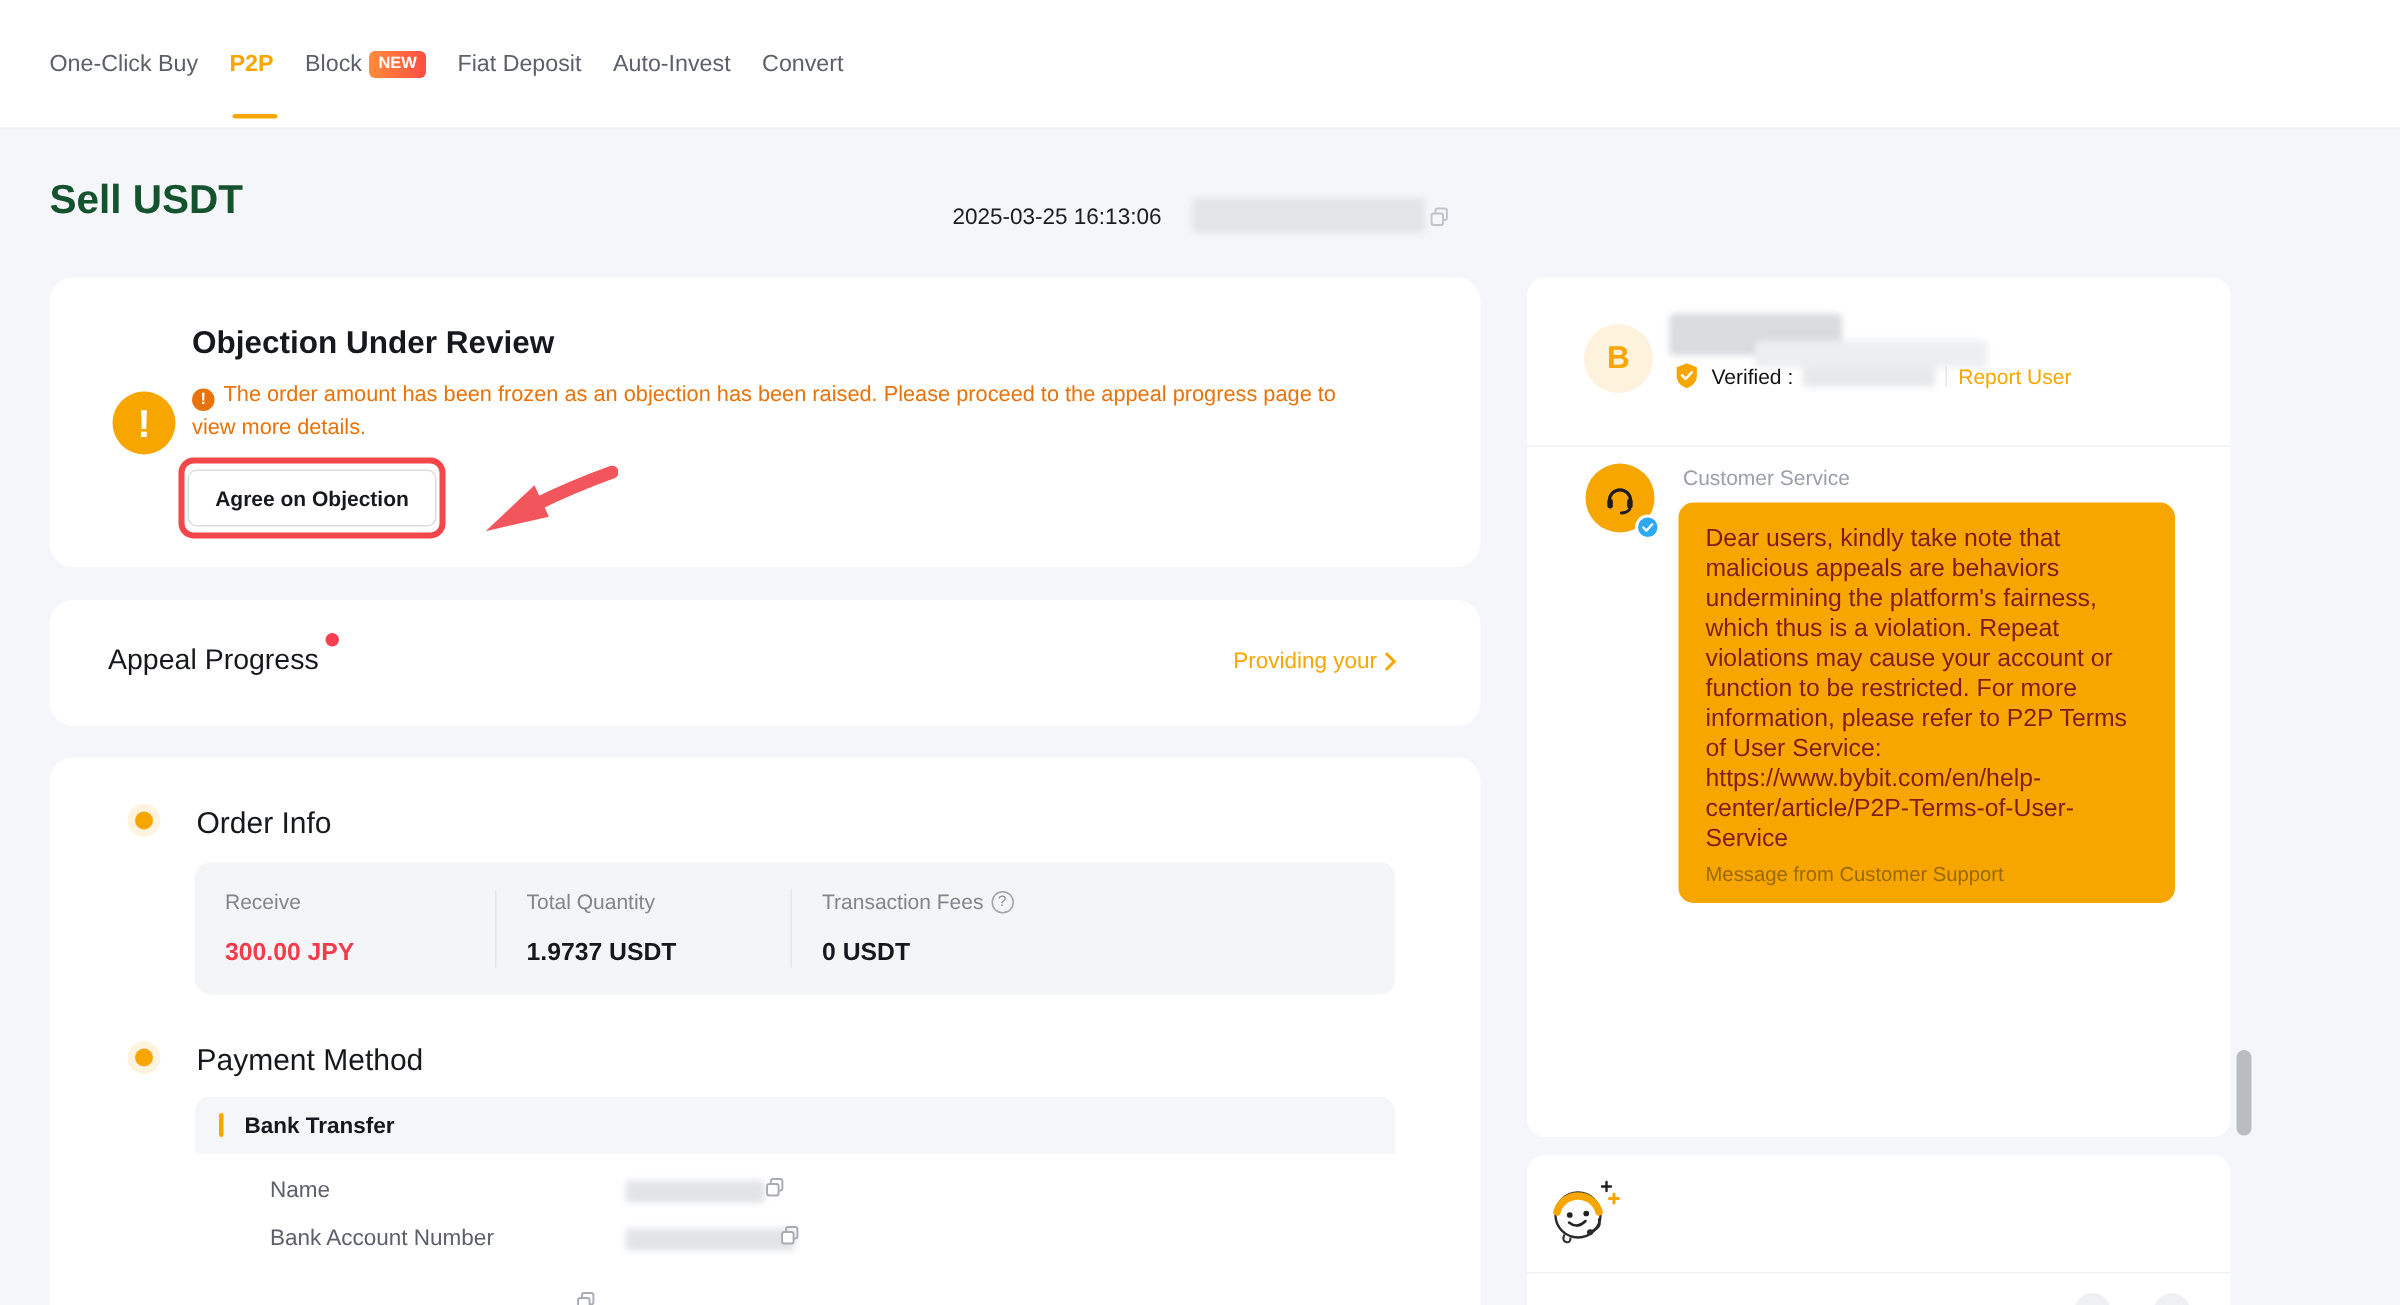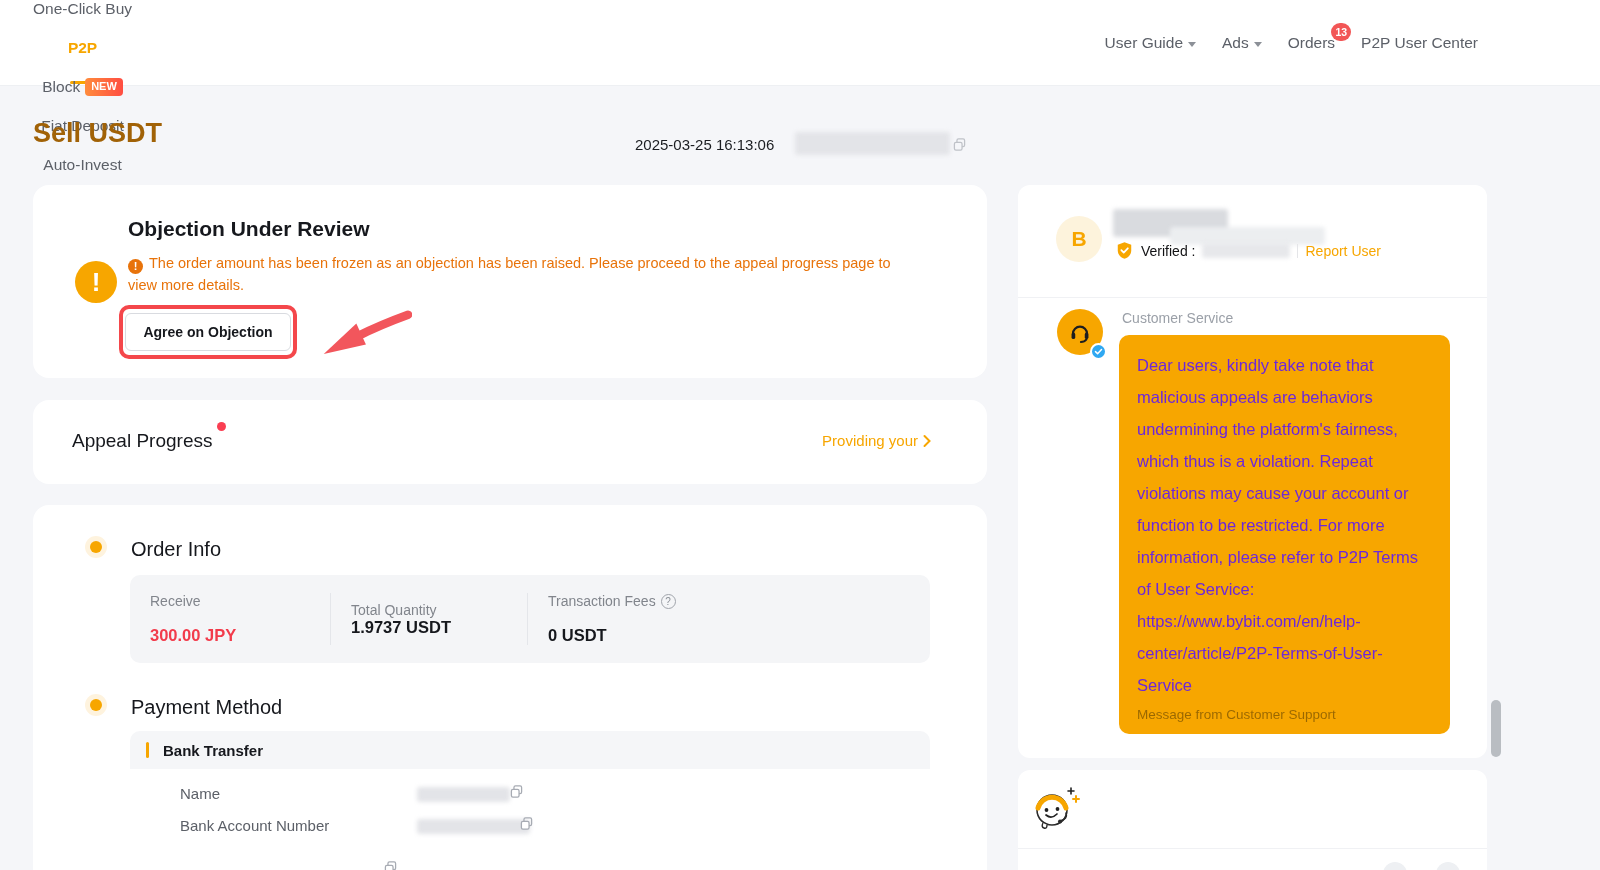--- a/index.html
+++ b/index.html
@@ -8,34 +8,34 @@
     font-family:"Liberation Sans","DejaVu Sans",sans-serif;
     background:#f5f6f9; color:#16181d;
     position:relative; overflow:hidden;
   }
   .abs { position:absolute; }
   .card { position:absolute; background:#fff; border-radius:16px; }
 
   
   .header { position:absolute; top:0; left:0; width:1600px; height:86px;
             background:#fff; border-bottom:1px solid #eef0f3; }
-  .nav-left { position:absolute; left:33px; top:0; height:86px; display:flex; align-items:center; gap:21px;flex-direction:column; }
+  .nav-left { position:absolute; left:33px; top:0; height:86px; display:flex; align-items:center; gap:21px; }
   .nav-item { font-size:15.5px; color:#5c6068; cursor:pointer; position:relative; display:flex; align-items:center; gap:5px; white-space:nowrap; }
   .nav-item.active { color:#f7a600; font-weight:bold; }
   .nav-item.active::after { content:""; position:absolute; left:2px; bottom:-27px; width:30px; height:3px; background:#f7a600; border-radius:2px; }
   .new-badge { font-size:11px; font-weight:bold; color:#fff; background:linear-gradient(90deg,#ff8c3c,#ff4d42);
                border-radius:4px; padding:2px 6px; line-height:1.2; }
   .nav-right { position:absolute; right:122px; top:0; height:86px; display:flex; align-items:center; gap:26px; }
   .caret { width:0; height:0; border-left:4.5px solid transparent; border-right:4.5px solid transparent; border-top:5.5px solid #8c9097; margin-top:2px; }
   .orders-wrap { position:relative; }
   .orders-badge { position:absolute; top:-11px; right:-16px; background:#f25656; color:#fff; font-size:10.5px; font-weight:bold;
                   min-width:18px; height:18px; border-radius:9px; display:flex; align-items:center; justify-content:center; padding:0 4px; }
 
   
-  .page-title { position:absolute; left:33px; top:118px; font-size:27px; font-weight:bold; color:#a16207; }
+  .page-title { position:absolute; left:33px; top:118px; font-size:27px; font-weight:bold; color:#14532d; }
   .order-time { position:absolute; left:635px; top:136px; font-size:15px; color:#1b1d21; }
   .blur { background:#e3e4e8; border-radius:3px; filter:blur(2px); }
 
   
   .obj-circle { position:absolute; left:42px; top:76px; width:42px; height:42px; border-radius:50%;
                 background:#f7a600; color:#fff; font-size:26px; font-weight:bold;
                 display:flex; align-items:center; justify-content:center; }
   .obj-title { position:absolute; left:95px; top:32px; font-size:21px; font-weight:bold; color:#16181d; }
   .obj-alert { position:absolute; left:95px; top:67px; width:795px; font-size:14.5px; line-height:22px; color:#e8730a; }
   .alert-dot { display:inline-flex; width:15px; height:15px; border-radius:50%; background:#e8730a; color:#fff;
@@ -76,55 +76,40 @@
   .user-divider { position:absolute; left:0; top:112px; width:100%; height:1px; background:#f0f1f4; }
   .verified-label { font-size:14px; color:#121214; }
   .report-link { font-size:14px; color:#f7a600; cursor:pointer; }
   .v-sep { width:1px; height:14px; background:#e4e5e8; }
   .cs-avatar { position:absolute; left:39px; top:124px; width:46px; height:46px; border-radius:50%; background:#f7a600;
                display:flex; align-items:center; justify-content:center; }
   .cs-badge { position:absolute; left:72px; top:158px; width:17px; height:17px; border-radius:50%; background:#2fa8f2;
               border:2px solid #fff; display:flex; align-items:center; justify-content:center; }
   .cs-name { position:absolute; left:104px; top:125px; font-size:14px; color:#9ba0a8; }
   .bubble { position:absolute; left:101px; top:150px; width:331px; background:#f7a600; border-radius:10px; padding:14px 18px 12px; }
-  .bubble-text { font-size:16.5px; line-height:32px; color:#6d28d9; overflow-wrap:break-word; }
+  .bubble-text { font-size:16.5px; line-height:20px; color:#7f1d1d; overflow-wrap:break-word; }
   .bubble-footer { margin-top:6px; font-size:13.5px; color:rgba(0,0,0,0.38); }
   .scroll-thumb { position:absolute; left:1491px; top:700px; width:10px; height:57px; border-radius:6px; background:#b9bdc2; }
   .band-divider { position:absolute; left:0; top:78px; width:100%; height:1px; background:#f0f1f4; }
   .faint-circle { position:absolute; width:24px; height:24px; border-radius:50%; background:#eef0f3; }
 </style>
 </head>
 <body>
 
 <div class="header">
   <div class="nav-left">
     <div class="nav-item">One-Click Buy</div>
     <div class="nav-item active">P2P</div>
     <div class="nav-item">
       <span>Block</span>
       <span class="new-badge">NEW</span>
     </div>
     <div class="nav-item">Fiat Deposit</div>
     <div class="nav-item">Auto-Invest</div>
     <div class="nav-item">Convert</div>
-  </div>
-  <div class="nav-right">
-    <div class="nav-item">
-      <span>User Guide</span>
-      <span class="caret"></span>
-    </div>
-    <div class="nav-item">
-      <span>Ads</span>
-      <span class="caret"></span>
-    </div>
-    <div class="nav-item orders-wrap">
-      <span>Orders</span>
-      <span class="orders-badge">13</span>
-    </div>
-    <div class="nav-item">P2P User Center</div>
   </div>
 </div>
 
 <div class="page-title">Sell USDT</div>
 <div class="order-time">2025-03-25 16:13:06</div>
 <div class="abs blur" style="left:795px; top:132px; width:155px; height:23px;"></div>
 <span class="abs copy-icon" style="left:951px; top:136px; color:#bfc2c8;">
   <svg width="17" height="17" viewBox="0 0 20 20" fill="none">
       <rect x="7" y="3.5" width="9" height="9" rx="1.8" stroke="currentColor" stroke-width="1.5"></rect>
       <rect x="4" y="7.5" width="9" height="9" rx="1.8" fill="#f5f6f9" stroke="currentColor" stroke-width="1.5"></rect>
@@ -158,21 +143,21 @@
 <div class="card" style="left:33px; top:505px; width:954px; height:365px; border-radius:16px 16px 0 0;">
 
   <div class="sec-dot" style="left:57px; top:36px;"></div>
   <div class="sec-title" style="left:98px; top:33px;">Order Info</div>
 
   <div class="info-box">
     <div class="info-col" style="width:200px;">
       <div class="info-label">Receive</div>
       <div class="info-value red">300.00 JPY</div>
     </div>
-    <div class="info-col" style="width:197px;justify-content:center;">
+    <div class="info-col" style="width:197px;">
       <div class="info-label">Total Quantity</div>
       <div class="info-value">1.9737 USDT</div>
     </div>
     <div class="info-col" style="width:203px;">
       <div class="info-label">
         <span>Transaction Fees</span>
         <span class="help-circle">?</span>
       </div>
       <div class="info-value">0 USDT</div>
     </div>

